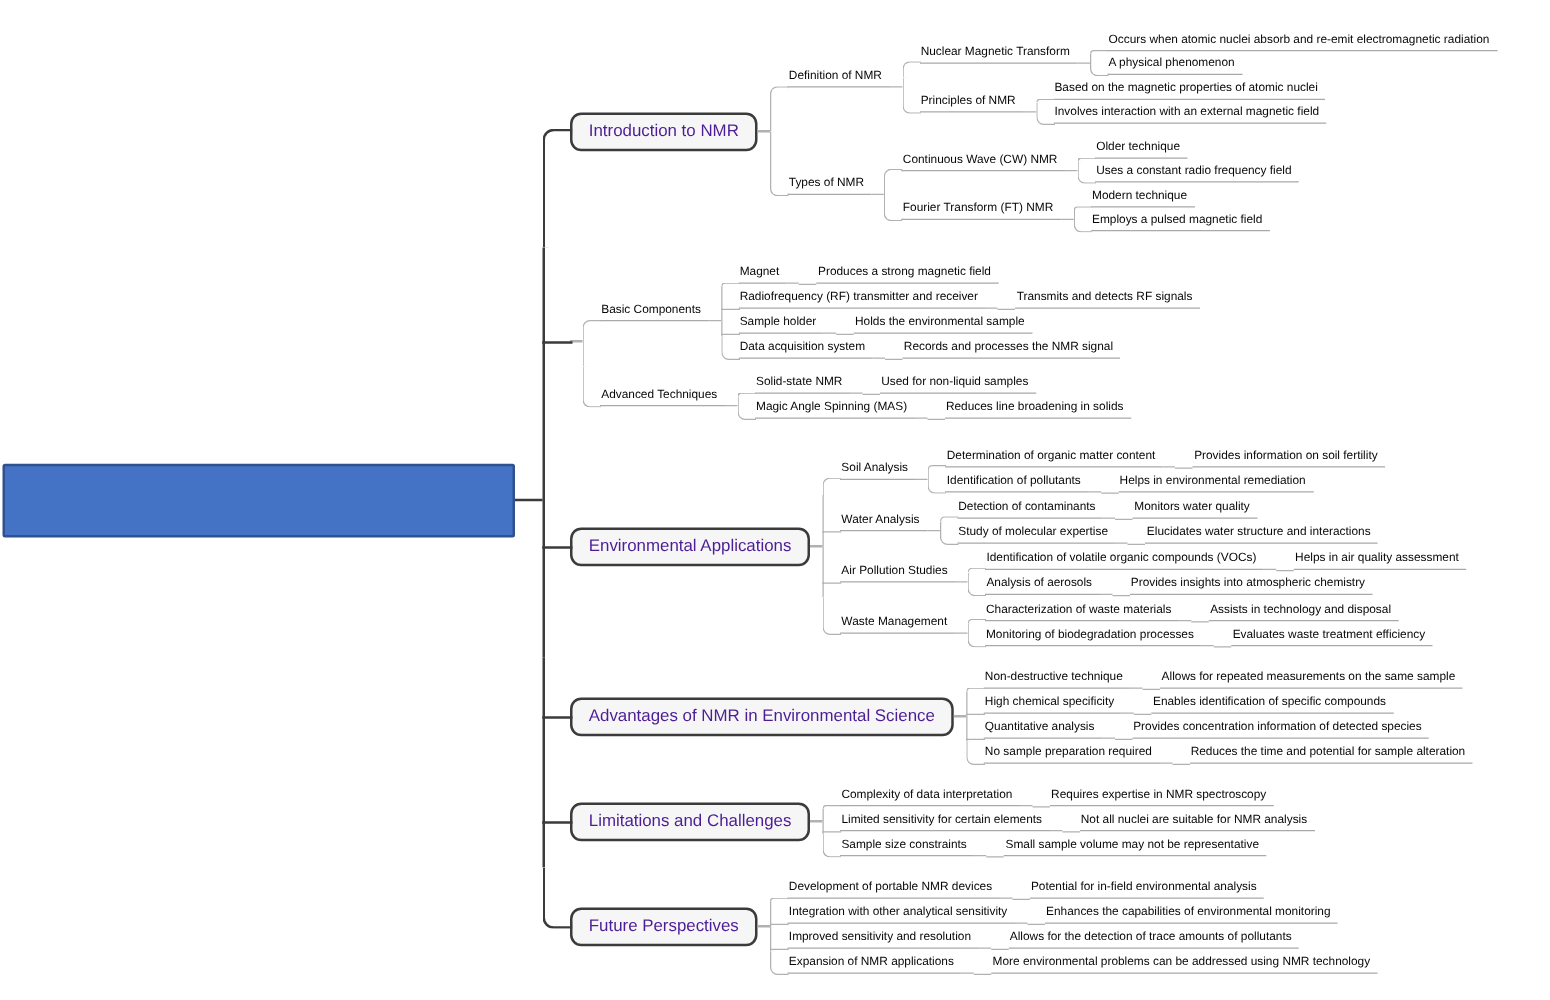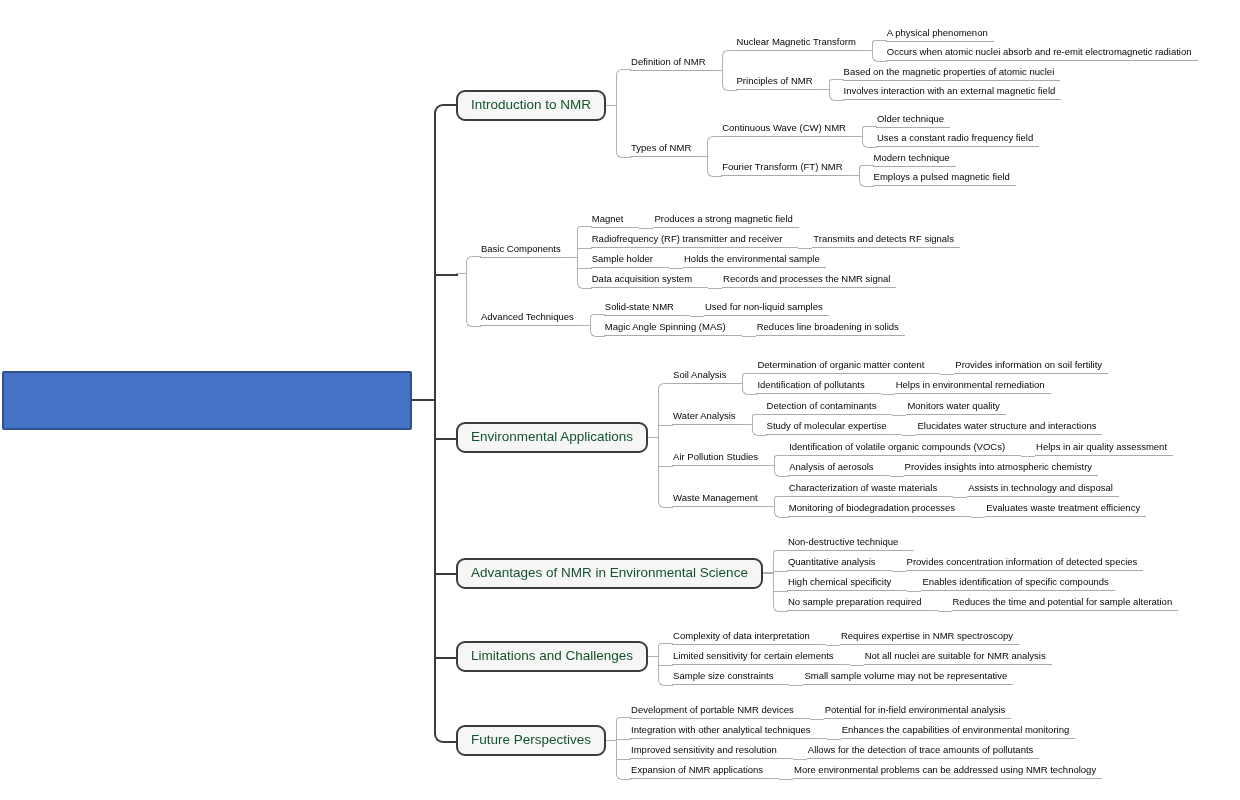--- a/index.html
+++ b/index.html
@@ -21,21 +21,21 @@
     border-radius:2px;
   }
   .stub-r { width:22px; height:2.5px; background: var(--primary-line, #3b3b3b); flex-shrink:0; }
 
   
   .topic {
     background: var(--topic-fill, #f6f6f6);
     border: 2px solid var(--topic-border, #3b3b3b);
     border-radius:9px;
     padding:5px 13px 6px 13px;
-    font-size:13.5px; line-height:16px; color:#14532d;
+    font-size:13.5px; line-height:16px; color:#4c1d95;
     white-space:nowrap; flex-shrink:0;
   }
 
   
   .bk > .branch { padding:7px 0 7px 22px; }
   .bk > .branch::before {
     content:""; position:absolute; left:0; top:0; width:22px;
     height:50%;
     border-bottom:2px solid var(--primary-line, #3b3b3b);
     border-left:2px solid var(--primary-line, #3b3b3b);
@@ -106,25 +106,25 @@
         <div class="kids tk sp">
           <div class="branch">
             <span class="tlabel">Definition of NMR</span>
             <span class="stub-t"></span>
             <div class="kids tk">
               <div class="branch">
                 <span class="tlabel">Nuclear Magnetic Transform</span>
                 <span class="stub-t"></span>
                 <div class="kids tk">
                   <div class="branch">
+                      <span class="tlabel">Occurs when atomic nuclei absorb and re-emit electromagnetic radiation</span>
+                    </div>
+                  <div class="branch">
                       <span class="tlabel">A physical phenomenon</span>
                     </div>
-                  <div class="branch">
-                      <span class="tlabel">Occurs when atomic nuclei absorb and re-emit electromagnetic radiation</span>
-                    </div>
                 </div>
               </div>
               <div class="branch">
                 <span class="tlabel">Principles of NMR</span>
                 <span class="stub-t"></span>
                 <div class="kids tk">
                   <div class="branch">
                       <span class="tlabel">Based on the magnetic properties of atomic nuclei</span>
                     </div>
                   <div class="branch">
@@ -342,40 +342,45 @@
         </div>
       </div>
 
       <div class="branch">
         <div class="topic">Advantages of NMR in Environmental Science</div>
         <span class="stub-c"></span>
         <div class="kids tk">
           <div class="branch">
             <span class="tlabel">Non-destructive technique</span>
             <span class="stub-t"></span>
+            <div class="kids tk">
+              <div class="branch">
+                  <span class="tlabel">Allows for repeated measurements on the same sample</span>
+                </div>
+            </div>
+          </div>
+          <div class="branch">
+            <span class="tlabel">High chemical specificity</span>
+            <span class="stub-t"></span>
+            <div class="kids tk">
+              <div class="branch">
+                  <span class="tlabel">Enables identification of specific compounds</span>
+                </div>
+            </div>
           </div>
           <div class="branch">
             <span class="tlabel">Quantitative analysis</span>
             <span class="stub-t"></span>
             <div class="kids tk">
               <div class="branch">
                   <span class="tlabel">Provides concentration information of detected species</span>
                 </div>
             </div>
           </div>
           <div class="branch">
-            <span class="tlabel">High chemical specificity</span>
-            <span class="stub-t"></span>
-            <div class="kids tk">
-              <div class="branch">
-                  <span class="tlabel">Enables identification of specific compounds</span>
-                </div>
-            </div>
-          </div>
-          <div class="branch">
             <span class="tlabel">No sample preparation required</span>
             <span class="stub-t"></span>
             <div class="kids tk">
               <div class="branch">
                   <span class="tlabel">Reduces the time and potential for sample alteration</span>
                 </div>
             </div>
           </div>
         </div>
       </div>
@@ -421,21 +426,21 @@
           <div class="branch">
             <span class="tlabel">Development of portable NMR devices</span>
             <span class="stub-t"></span>
             <div class="kids tk">
               <div class="branch">
                   <span class="tlabel">Potential for in-field environmental analysis</span>
                 </div>
             </div>
           </div>
           <div class="branch">
-            <span class="tlabel">Integration with other analytical techniques</span>
+            <span class="tlabel">Integration with other analytical sensitivity</span>
             <span class="stub-t"></span>
             <div class="kids tk">
               <div class="branch">
                   <span class="tlabel">Enhances the capabilities of environmental monitoring</span>
                 </div>
             </div>
           </div>
           <div class="branch">
             <span class="tlabel">Improved sensitivity and resolution</span>
             <span class="stub-t"></span>

